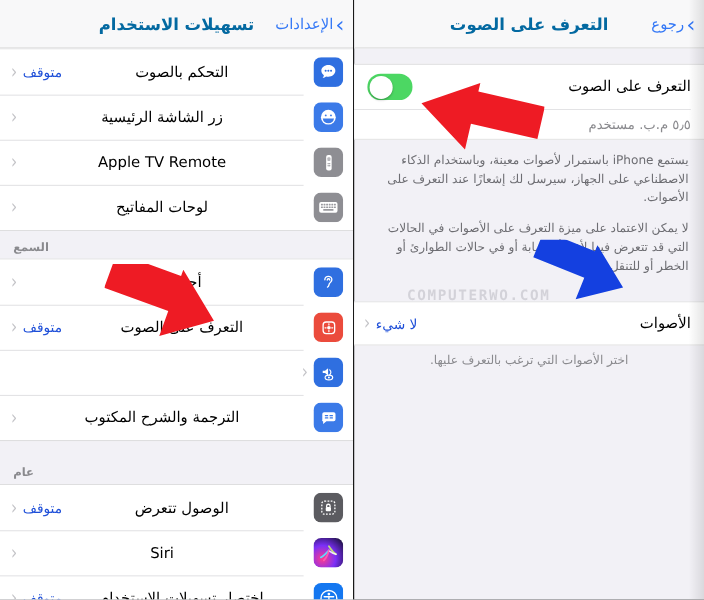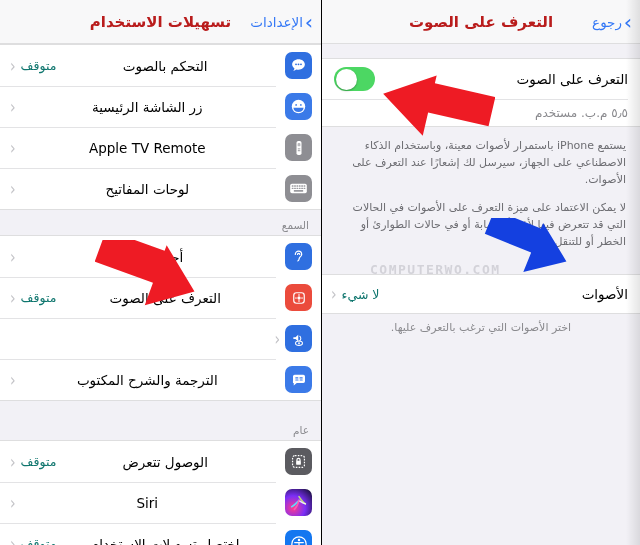--- a/index.html
+++ b/index.html
@@ -21,47 +21,47 @@
     z-index:9; pointer-events:none;
   }
 
   
   .navbar {
     height:44px; background:#f8f8f9; position:relative;
     display:flex; align-items:center; border-bottom:1px solid #dededf;
   }
   .nav-title {
     position:absolute; left:0; right:0; text-align:center;
-    font-size:15px; font-weight:bold; color:#b91c1c;
+    font-size:15px; font-weight:bold; color:#0369a1;
   }
   .nav-back {
     position:relative; z-index:3; display:flex; align-items:center;
     gap:1px; padding-right:8px; color:#3478f6; font-size:13.5px;
     white-space:nowrap;
   }
   .nav-back .chev { font-size:20px; line-height:1; font-weight:500; transform:scaleX(1.05); margin-left:1px; }
 
   
   .group { background:#fff; border-top:1px solid #dededf; border-bottom:1px solid #dededf; }
   .section-head {
-    font-size:10.5px; color:#8a8a8e; padding:9px 12px 4px 12px; text-align:right;
+    font-size:10.5px; color:#8a8a8e; padding:9px 12px 4px 12px; text-align:left;font-weight:bold;
   }
   .spacer { height:14px; }
   .spacer-lg { height:24px; }
 
   .row {
     display:flex; align-items:center; min-height:41px; padding-right:9px; padding-left:10px;
     background:#fff; position:relative;
   }
   .row + .row::before {
     content:""; position:absolute; top:0; right:45px; left:0; height:1px; background:#e3e3e5;
   }
   .row-icon { width:27px; height:27px; border-radius:7px; flex:0 0 27px; position:relative; overflow:hidden; }
   .row-label { flex:1; font-size:13.5px; color:#000; padding-right:11px; text-align:center; white-space:nowrap; }
-  .row-value { font-size:12.5px; color:#0f766e; padding-left:5px; white-space:nowrap; }
+  .row-value { font-size:12.5px; color:#1d4ed8; padding-left:5px; white-space:nowrap; }
   .chev-l { color:#c3c3c7; font-size:14px; line-height:1; transform:scaleY(1.25); }
 
   
   .l-row { display:flex; align-items:center; min-height:38px; padding:0 12px; background:#fff; position:relative; }
   .l-row .l-label { flex:1; font-size:13.5px; color:#000; text-align:right; white-space:nowrap; }
   .l-divider { height:1px; background:#e3e3e5; margin:0 12px 0 0; }
   .footnote { font-size:11px; color:#6d6d72; line-height:1.55; padding:10px 14px 0 14px; text-align:right; }
   .footnote p + p { margin-top:11px; }
   .caption { font-size:11px; color:#8a8a8e; padding:7px 14px 0 14px; text-align:center; }
 

